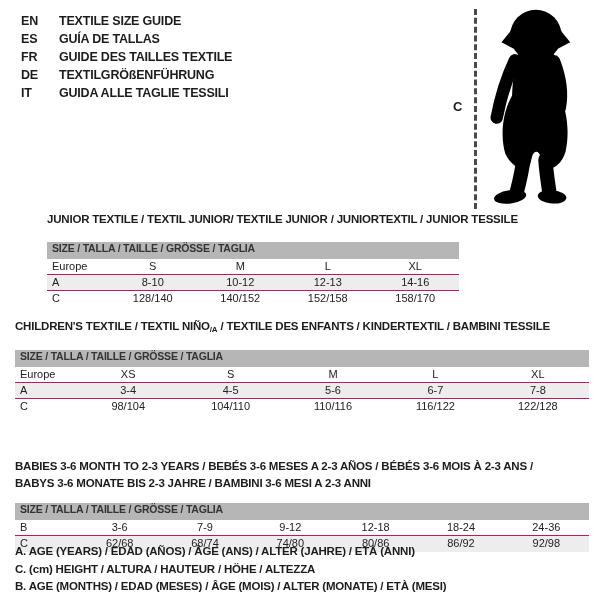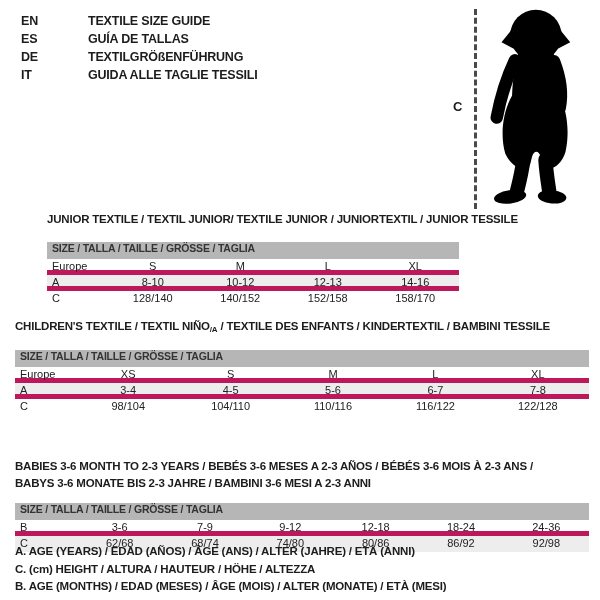--- a/index.html
+++ b/index.html
@@ -7,21 +7,21 @@
   body {
     position:relative;
     background:#ffffff;
     font-family:"Liberation Sans", sans-serif;
     color:#1c1c1c;
     overflow:hidden;
   }
 
   
   .legend { position:absolute; left:21px; top:12px; }
-  .legend-row { display:flex; height:18px; line-height:18px;gap:29px; }
+  .legend-row { display:flex; height:18px; line-height:18px; }
   .legend-code { width:38px; font-size:12.5px; font-weight:bold; letter-spacing:-0.2px; }
   .legend-text { font-size:12.5px; font-weight:bold; letter-spacing:-0.2px; }
 
   
   .figure { position:absolute; left:447px; top:4px; width:148px; height:212px; }
   .dash-line { position:absolute; left:27px; top:5px; height:200px; width:0;
                border-left:3px dashed #4a4a4a; }
   .figure-label { position:absolute; left:6px; top:95px; font-size:13px; font-weight:bold; }
   .baby-svg { position:absolute; left:38px; top:0; }
 
@@ -37,21 +37,21 @@
 
   .size-table { width:100%; }
   .mt-junior   { margin-top:14px; }
   .mt-children { margin-top:12px; }
   .mt-babies   { margin-top:11px; }
 
   .t-header { background:#b6b6b6; height:17px; line-height:13px;
               font-size:10.5px; font-weight:bold; color:#333;
               padding-left:5px; letter-spacing:-0.2px; }
   .t-row { display:flex; height:16px; line-height:15px; font-size:11px;
-           color:#222; border-bottom:5px solid #be185d; }
+           color:#222; border-bottom:1px solid #be185d; }
   .t-row:last-child { border-bottom:none; }
   .t-row.alt { background:#ededed; }
   .t-label { width:62px; padding-left:5px; }
   .t-cell { flex:1; text-align:center; }
 
   
   .footnotes { position:absolute; left:15px; top:543px; }
   .footnote { font-size:11.5px; font-weight:bold; line-height:17.5px;
               letter-spacing:-0.2px; white-space:nowrap; }
 </style>
@@ -59,20 +59,24 @@
 <body>
 
 <div class="legend">
   <div class="legend-row">
     <span class="legend-code">EN</span>
     <span class="legend-text">TEXTILE SIZE GUIDE</span>
   </div>
   <div class="legend-row">
     <span class="legend-code">ES</span>
     <span class="legend-text">GUÍA DE TALLAS</span>
+  </div>
+  <div class="legend-row">
+    <span class="legend-code">FR</span>
+    <span class="legend-text">GUIDE DES TAILLES TEXTILE</span>
   </div>
   <div class="legend-row">
     <span class="legend-code">DE</span>
     <span class="legend-text">TEXTILGRÖßENFÜHRUNG</span>
   </div>
   <div class="legend-row">
     <span class="legend-code">IT</span>
     <span class="legend-text">GUIDA ALLE TAGLIE TESSILI</span>
   </div>
 </div>

